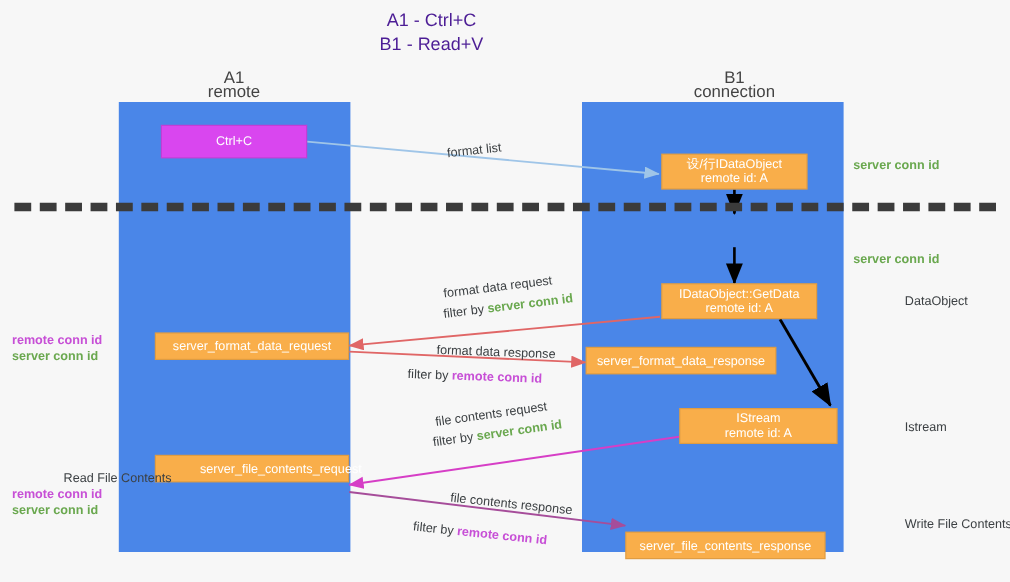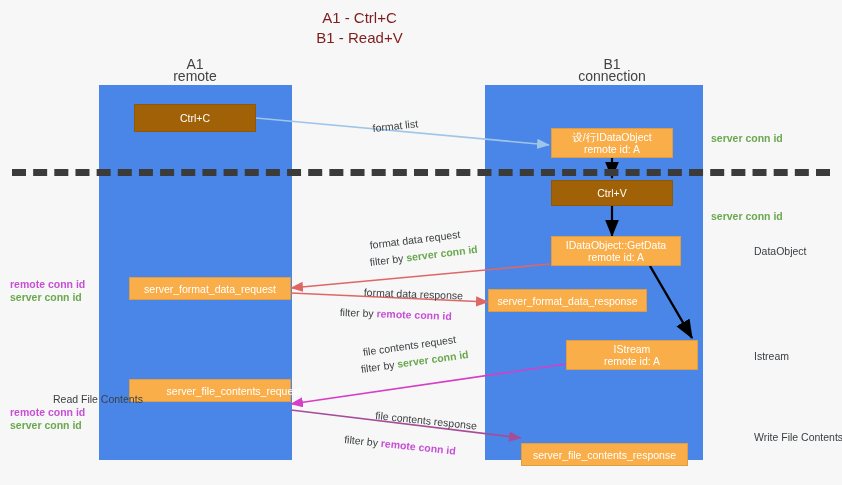--- a/index.html
+++ b/index.html
@@ -8,41 +8,41 @@
     background:#f7f7f7;
     font-family:"Liberation Sans","DejaVu Sans",sans-serif;
     overflow:hidden;
     position:relative;
   }
   #stage{position:absolute;left:0;top:0;width:842px;height:485px;}
   svg#wires{position:absolute;left:0;top:0;width:842px;height:485px;}
 
   .ttl{
     position:absolute;left:0;top:8px;width:719px;text-align:center;
-    font-size:15px;color:#7f1d1d;line-height:20px;
+    font-size:15px;color:#4c1d95;line-height:20px;
   }
   .ttl div{white-space:pre;}
 
   .lane{
     position:absolute;background:#4a86e8;
   }
   .lane-hd{
     position:absolute;text-align:center;font-size:14px;color:#434343;
     line-height:12px;
   }
   .lane-hd .b{display:block;}
 
   .node{
     position:absolute;box-sizing:border-box;
     display:flex;align-items:center;justify-content:center;
     flex-direction:column;
     color:#ffffff;font-size:10.5px;line-height:12px;text-align:center;
     border:1px solid rgba(0,0,0,.10);
   }
-  .node.green{background:#a16207;}
+  .node.green{background:#d946ef;}
   .node.orange{background:#f9ae4a;}
   .node .l2{display:block;}
 
   .elabel{
     position:absolute;font-size:10.5px;color:#3c4043;line-height:13px;
     white-space:nowrap;
   }
   .elabel.rot{transform-origin:left top;}
   .g{color:#6aa84f;font-weight:bold;}
   .m{color:#c74fd6;font-weight:bold;}
@@ -122,23 +122,20 @@
 
   <div class="node green" style="left:134px;top:104px;width:122px;height:28px;">
     <span>Ctrl+C</span>
   </div>
 
   <div class="node orange" style="left:551px;top:128px;width:122px;height:30px;">
     <span>设/行IDataObject</span>
     <span class="l2">remote id: A</span>
   </div>
 
-  <div class="node green" style="left:551px;top:180px;width:122px;height:26px;">
-    <span>Ctrl+V</span>
-  </div>
 
   <div class="node orange" style="left:551px;top:236px;width:130px;height:30px;">
     <span>IDataObject::GetData</span>
     <span class="l2">remote id: A</span>
   </div>
 
   <div class="node orange" style="left:129px;top:277px;width:162px;height:23px;">
     <span>server_format_data_request</span>
   </div>
 

